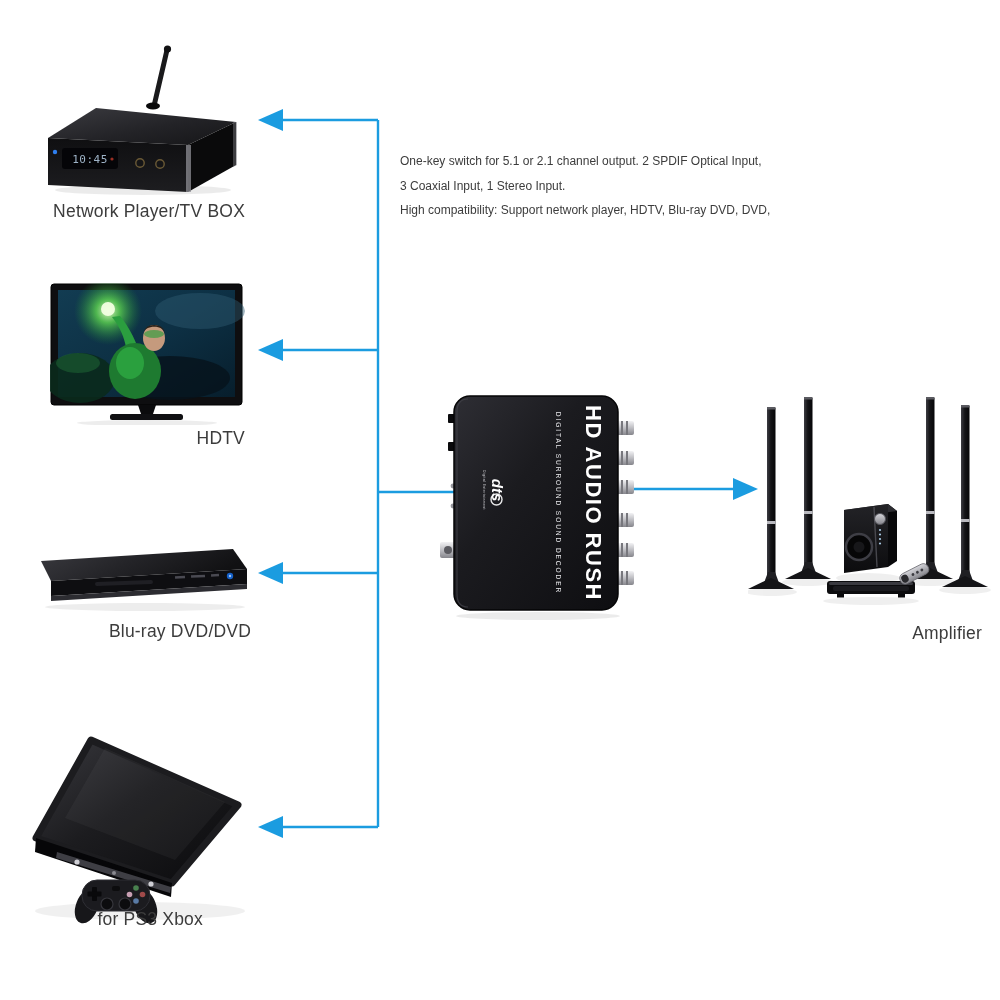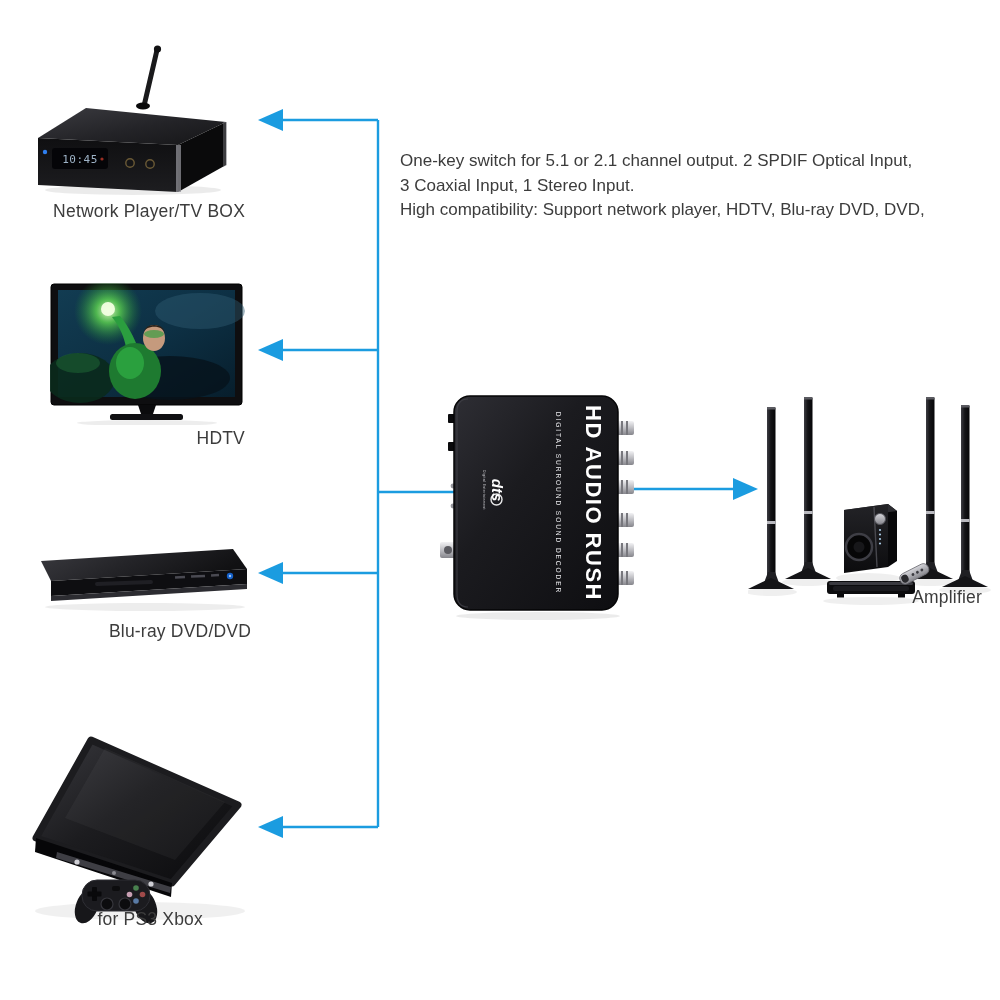--- a/index.html
+++ b/index.html
@@ -18,21 +18,21 @@
     letter-spacing: 0.2px;
     white-space: nowrap;
   }
 
   .description {
     position: absolute;
     left: 400px;
     top: 149px;
     width: 585px;
     color: #3c3c3c;
-    font-size: 17px;
+    font-size: 12px;
     line-height: 24.6px;
   }
   .description .desc-line { white-space: nowrap; }
 </style>
 </head>
 <body>
 
 <svg class="layer" viewBox="0 0 1000 1000" xmlns="http://www.w3.org/2000/svg">
   <g stroke="#1b9ce0" stroke-width="2.4" fill="none">
     <path d="M378 120 V 827"></path>
@@ -51,21 +51,21 @@
     <polygon points="758,489 733,478 733,500"></polygon>
   </g>
 </svg>
 
 <div class="description">
   <div class="desc-line">One-key switch for 5.1 or 2.1 channel output. 2 SPDIF Optical Input,</div>
   <div class="desc-line">3 Coaxial Input, 1 Stereo Input.</div>
   <div class="desc-line">High compatibility: Support network player, HDTV, Blu-ray DVD, DVD,</div>
 </div>
 
-<div class="device" style="left:28px; top:40px; width:205px; height:158px;">
+<div class="device" style="left:38px; top:40px; width:205px; height:158px;">
   <svg width="205" height="158" viewBox="0 0 205 158" xmlns="http://www.w3.org/2000/svg">
     <defs>
       <linearGradient id="npTop" x1="0" y1="0" x2="1" y2="1">
         <stop offset="0" stop-color="#3b3b40"></stop>
           <stop offset="0.55" stop-color="#232327"></stop>
           <stop offset="1" stop-color="#151517"></stop>
       </linearGradient>
       <linearGradient id="npFront" x1="0" y1="0" x2="0" y2="1">
         <stop offset="0" stop-color="#0f0f11"></stop>
           <stop offset="1" stop-color="#1d1d20"></stop>
@@ -357,13 +357,13 @@
       <rect x="0" y="0" width="31" height="11" rx="5" fill="url(#remoteBody)" stroke="#6e6e75" stroke-width="0.8"></rect>
       <rect x="1.5" y="1.5" width="7" height="8" rx="3.5" fill="#2a2a2e"></rect>
       <g fill="#3a3a40">
         <circle cx="14" cy="5.5" r="1.4"></circle>
           <circle cx="19" cy="5.5" r="1.4"></circle>
           <circle cx="24" cy="5.5" r="1.4"></circle>
       </g>
     </g>
   </svg>
 </div>
-<div class="device-label" style="left:760px; top:587px; width:222px;">Amplifier</div>
+<div class="device-label" style="left:760px; top:623px; width:222px;">Amplifier</div>
 
 </body></html>

